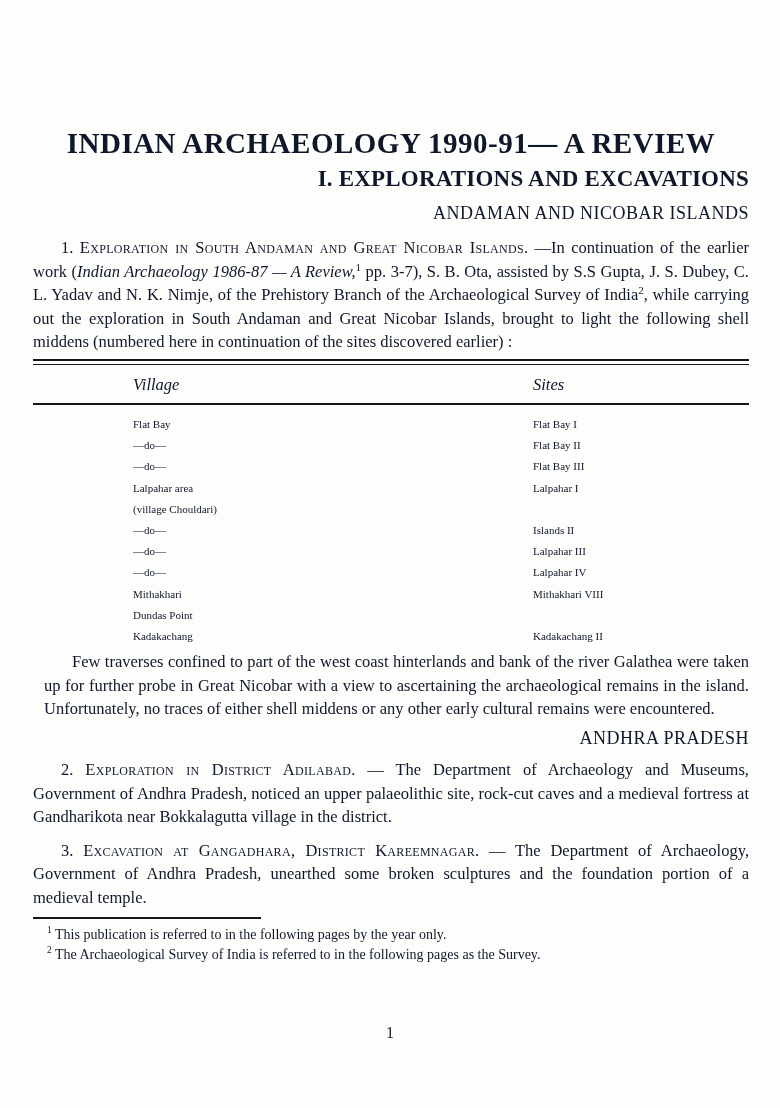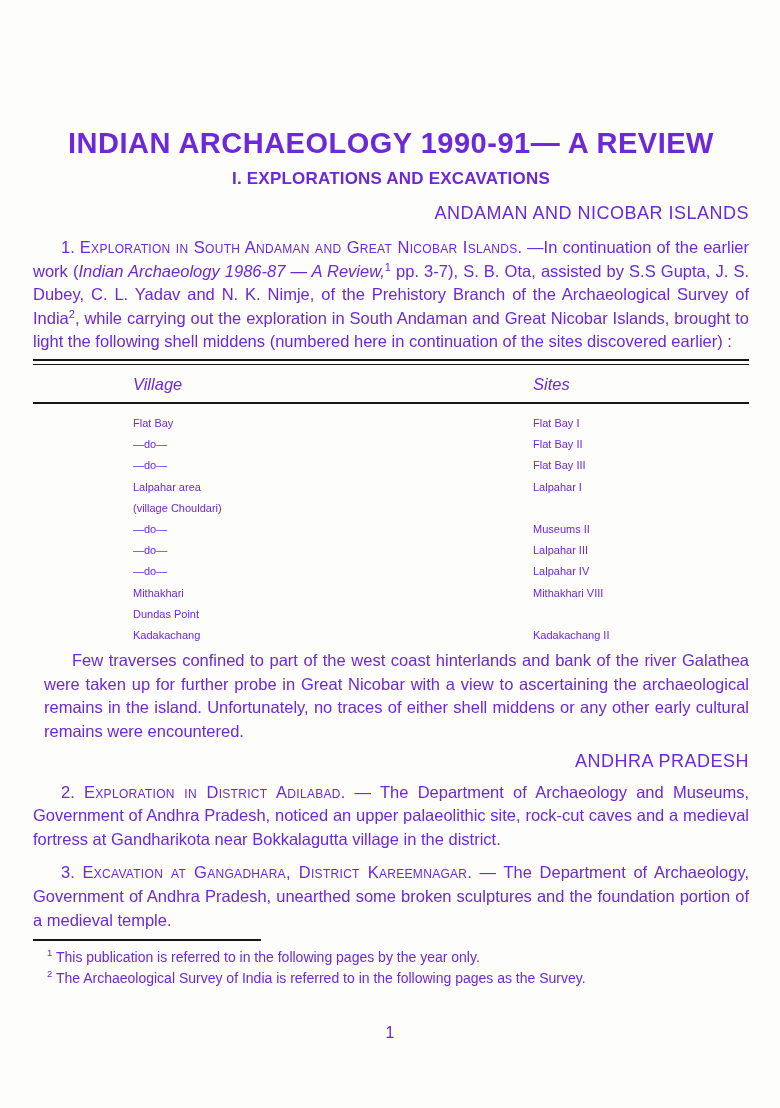--- a/index.html
+++ b/index.html
@@ -2,42 +2,42 @@
 <html><head>
 <meta charset="utf-8">
 <style>
   html, body { margin: 0; padding: 0; background: #ffffff; }
   .page {
     position: relative;
     width: 780px;
     height: 1108px;
     margin: 0 auto;
     background: #fdfdfc;
-    color: #6d28d9;
-    font-family: Liberation Sans, sans-serif;
+    color: #0f172a;
+    font-family: Liberation Serif, serif;
     overflow: hidden;
   }
   .content {
     position: absolute;
     left: 33px;
     top: 126px;
     width: 716px;
   }
   .doc-title {
     font-size: 29px;
     font-weight: 700;
     text-align: center;
     line-height: 34px;
     letter-spacing: 0.5px;
     margin: 0;
   }
   .doc-section {
-    font-size: 17px;
+    font-size: 23px;
     font-weight: 700;
-    text-align: center;
+    text-align: right;
     line-height: 22px;
     letter-spacing: 0.2px;
     margin: 8px 0 0;
   }
   .region-heading {
     font-size: 18px;
     font-weight: 400;
     text-align: right;
     line-height: 22px;
     letter-spacing: 0.5px;
@@ -146,21 +146,21 @@
           <span>Lalpahar I</span>
         </div>
 
         <div class="trow">
           <span class="col-village">(village Chouldari)</span>
           <span></span>
         </div>
 
         <div class="trow">
           <span class="col-village">—do—</span>
-          <span>Museums II</span>
+          <span>Islands II</span>
         </div>
 
         <div class="trow">
           <span class="col-village">—do—</span>
           <span>Lalpahar III</span>
         </div>
 
         <div class="trow">
           <span class="col-village">—do—</span>
           <span>Lalpahar IV</span>

